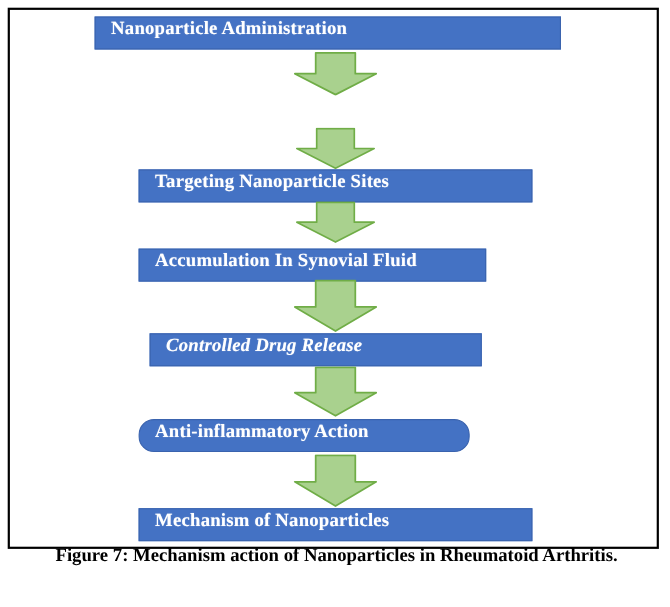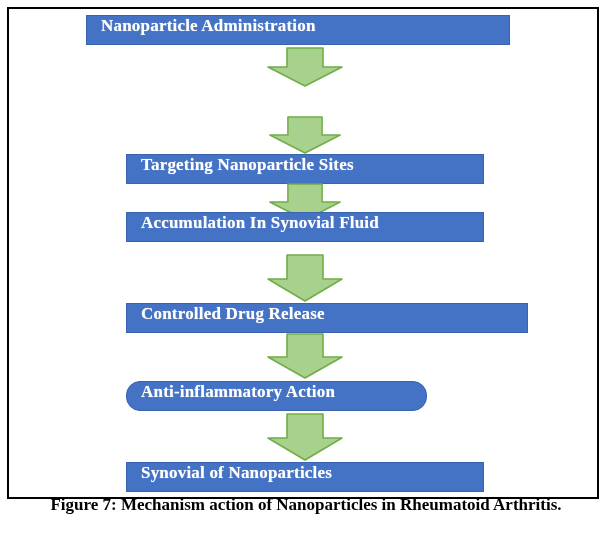--- a/index.html
+++ b/index.html
@@ -116,52 +116,52 @@
       <div class="flow-box" style="left:117px; top:145px; width:358px;">
         <span class="box-label">Targeting Nanoparticle Sites</span>
       </div>
 
       <div class="flow-arrow" style="left:256px; top:174px; height:38px;">
         <svg viewBox="0 0 80 40" xmlns="http://www.w3.org/2000/svg" aria-hidden="true" style="height:38px;">
           <polygon points="22,1 58,1 58,20 77,20 40,39 3,20 22,20" fill="#A9D18E" stroke="#70AD47" stroke-width="1.6" stroke-linejoin="round"></polygon>
         </svg>
       </div>
 
-      <div class="flow-box" style="left:117px; top:203px; width:358px;">
+      <div class="flow-box" style="left:117px; top:217px; width:316px;">
         <span class="box-label">Accumulation In Synovial Fluid</span>
       </div>
 
       <div class="flow-arrow" style="left:256px; top:245px; height:48px;">
         <svg viewBox="0 0 80 48" xmlns="http://www.w3.org/2000/svg" aria-hidden="true" style="height:48px;">
           <polygon points="22,1 58,1 58,25 77,25 40,47 3,25 22,25" fill="#A9D18E" stroke="#70AD47" stroke-width="1.6" stroke-linejoin="round"></polygon>
         </svg>
       </div>
 
-      <div class="flow-box" style="left:117px; top:294px; width:402px;">
+      <div class="flow-box" style="left:127px; top:294px; width:302px;font-style:italic;">
         <span class="box-label">Controlled Drug Release</span>
       </div>
 
       <div class="flow-arrow" style="left:256px; top:324px; height:46px;">
         <svg viewBox="0 0 80 46" xmlns="http://www.w3.org/2000/svg" aria-hidden="true" style="height:46px;">
           <polygon points="22,1 58,1 58,24 77,24 40,45 3,24 22,24" fill="#A9D18E" stroke="#70AD47" stroke-width="1.6" stroke-linejoin="round"></polygon>
         </svg>
       </div>
 
       <div class="flow-box" style="left:117px; top:372px; width:301px;border-radius:14px;">
         <span class="box-label">Anti-inflammatory Action</span>
       </div>
 
       <div class="flow-arrow" style="left:256px; top:404px; height:48px;">
         <svg viewBox="0 0 80 48" xmlns="http://www.w3.org/2000/svg" aria-hidden="true" style="height:48px;">
           <polygon points="22,1 58,1 58,25 77,25 40,47 3,25 22,25" fill="#A9D18E" stroke="#70AD47" stroke-width="1.6" stroke-linejoin="round"></polygon>
         </svg>
       </div>
 
       <div class="flow-box" style="left:117px; top:453px; width:358px;">
-        <span class="box-label">Synovial of Nanoparticles</span>
+        <span class="box-label">Mechanism of Nanoparticles</span>
       </div>
 
     </div>
   </div>
 
   <div class="figure-caption">Figure 7: Mechanism action of Nanoparticles in Rheumatoid Arthritis.</div>
 
 </div>
 
 </body></html>

